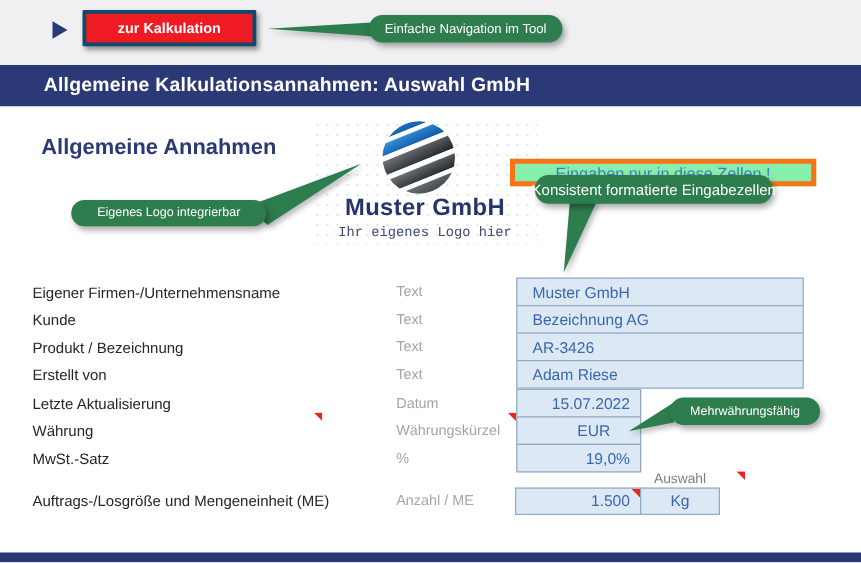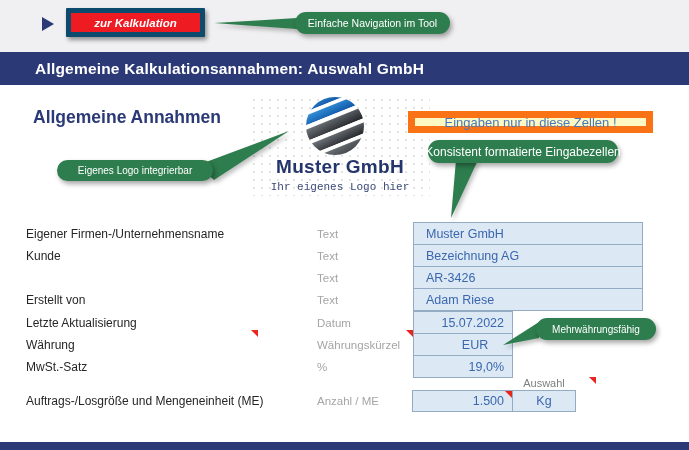--- a/index.html
+++ b/index.html
@@ -6,40 +6,40 @@
   .screen{
     position:relative; width:689px; height:450px; overflow:hidden;
     background:#ffffff; font-family:"Liberation Sans", sans-serif;
   }
   
   .topbar{position:absolute;left:0;top:0;width:689px;height:52px;background:#f0f0f2;}
   .play-triangle{position:absolute;left:42px;top:17px;width:0;height:0;
     border-top:7px solid transparent;border-bottom:7px solid transparent;
     border-left:12px solid var(--navy,#2b3a76);}
   .nav-button{position:absolute;left:66px;top:8px;width:139px;height:29px;
-    background:var(--red,#ee1b23);border:5px solid #0c4a6e;border-radius:1px;
+    background:var(--red,#ee1b23);border:3px solid #0c4a6e;border-radius:1px;
     box-shadow:2px 3px 4px rgba(0,0,0,.40);
-    color:#ffffff;font-family:"Liberation Sans",sans-serif;font-weight:bold;font-size:11.5px;cursor:pointer;font-style:italic;}
+    color:#ffffff;font-family:"Liberation Sans",sans-serif;font-weight:bold;font-size:11.5px;cursor:pointer;}
   
   .titlebar{position:absolute;left:0;top:52px;width:689px;height:33px;
     background:var(--navy,#2b3a76);display:flex;align-items:center;}
   .titlebar span{color:#ffffff;font-weight:bold;font-size:15.5px;padding-left:35px;letter-spacing:.2px;}
   
   .section-title{position:absolute;left:33px;top:107px;color:var(--navy,#2b3a76);
     font-size:17.5px;font-weight:bold;}
   
   .logo-area{position:absolute;left:250px;top:96px;width:180px;height:100px;
     background-image:radial-gradient(#e3e3e3 1px, transparent 1px);background-size:8px 8px;}
   .logo-name{position:absolute;left:0;top:60px;width:180px;text-align:center;
     color:#24356b;font-size:19px;font-weight:bold;letter-spacing:.3px;}
   .logo-tagline{position:absolute;left:0;top:85px;width:180px;text-align:center;
     color:#3c4a77;font-size:11px;font-family:Liberation Mono, monospace;}
   
-  .input-info-box{position:absolute;left:408px;top:111px;width:245px;height:22px;
-    background:#fef9c3;border:7px solid #f97316;box-sizing:border-box;
+  .input-info-box{position:absolute;left:408px;top:127px;width:245px;height:22px;
+    background:#86efac;border:4px solid #f97316;box-sizing:border-box;
     display:flex;align-items:center;justify-content:center;
     color:#4a78bd;font-size:13px;}
   
   .callout{position:absolute;background:var(--green,#2e7d4e);color:#fff;border-radius:11px;
     display:flex;align-items:center;justify-content:center;font-size:10.5px;
     box-shadow:2px 3px 5px rgba(0,0,0,.35);z-index:3;white-space:nowrap;}
   .c-nav{left:295px;top:12px;width:155px;height:22px;}
   .c-logo{left:57px;top:160px;width:156px;height:21px;font-size:10px;}
   .c-cells{left:428px;top:140px;width:190px;height:23px;font-size:12px;}
   .c-currency{left:536px;top:318px;width:120px;height:22px;font-size:10px;}
@@ -118,20 +118,21 @@
     <polygon points="539,322 539,338 503,345"></polygon>
   </svg>
 
   <div class="callout c-nav">Einfache Navigation im Tool</div>
   <div class="callout c-logo">Eigenes Logo integrierbar</div>
   <div class="callout c-cells">Konsistent formatierte Eingabezellen</div>
   <div class="callout c-currency">Mehrwährungsfähig</div>
 
   <div class="flabel" style="top:222px;">Eigener Firmen-/Unternehmensname</div>
   <div class="flabel" style="top:244px;">Kunde</div>
+  <div class="flabel" style="top:266px;">Produkt / Bezeichnung</div>
   <div class="flabel" style="top:288px;">Erstellt von</div>
   <div class="flabel" style="top:311px;">Letzte Aktualisierung</div>
   <div class="flabel" style="top:333px;">Währung</div>
   <div class="flabel" style="top:355px;">MwSt.-Satz</div>
   <div class="flabel" style="top:390px;height:21px;">Auftrags-/Losgröße und Mengeneinheit (ME)</div>
 
   <div class="ftype" style="top:222px;">Text</div>
   <div class="ftype" style="top:244px;">Text</div>
   <div class="ftype" style="top:266px;">Text</div>
   <div class="ftype" style="top:288px;">Text</div>

